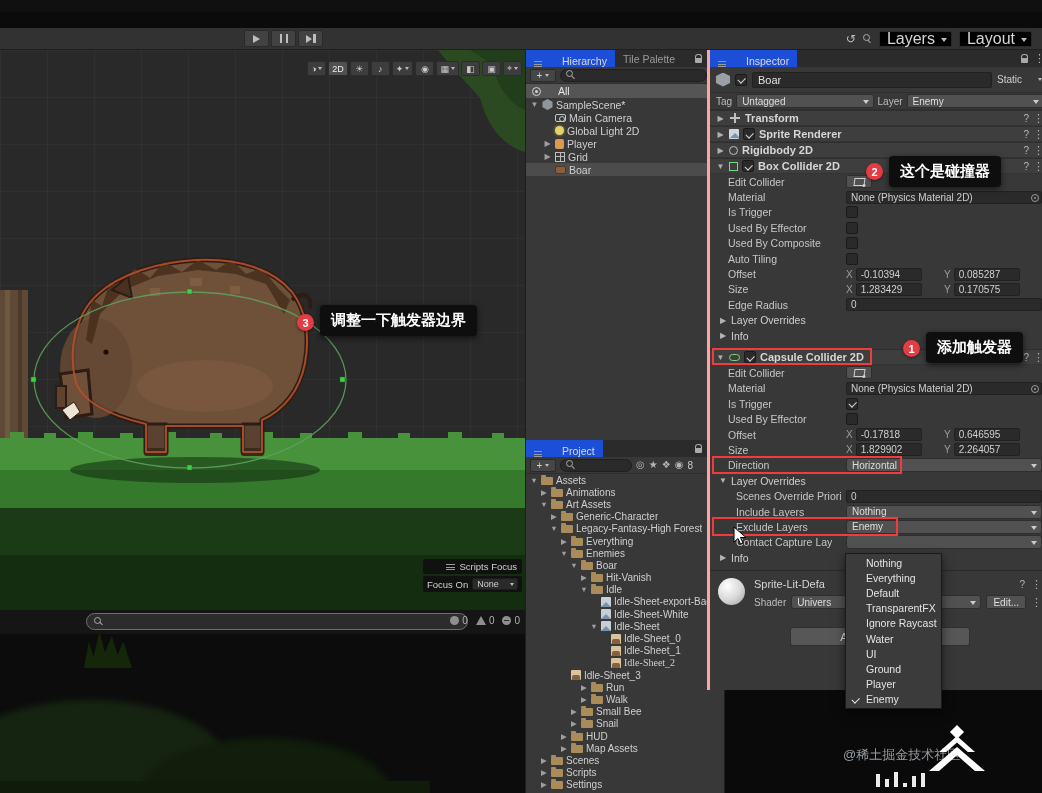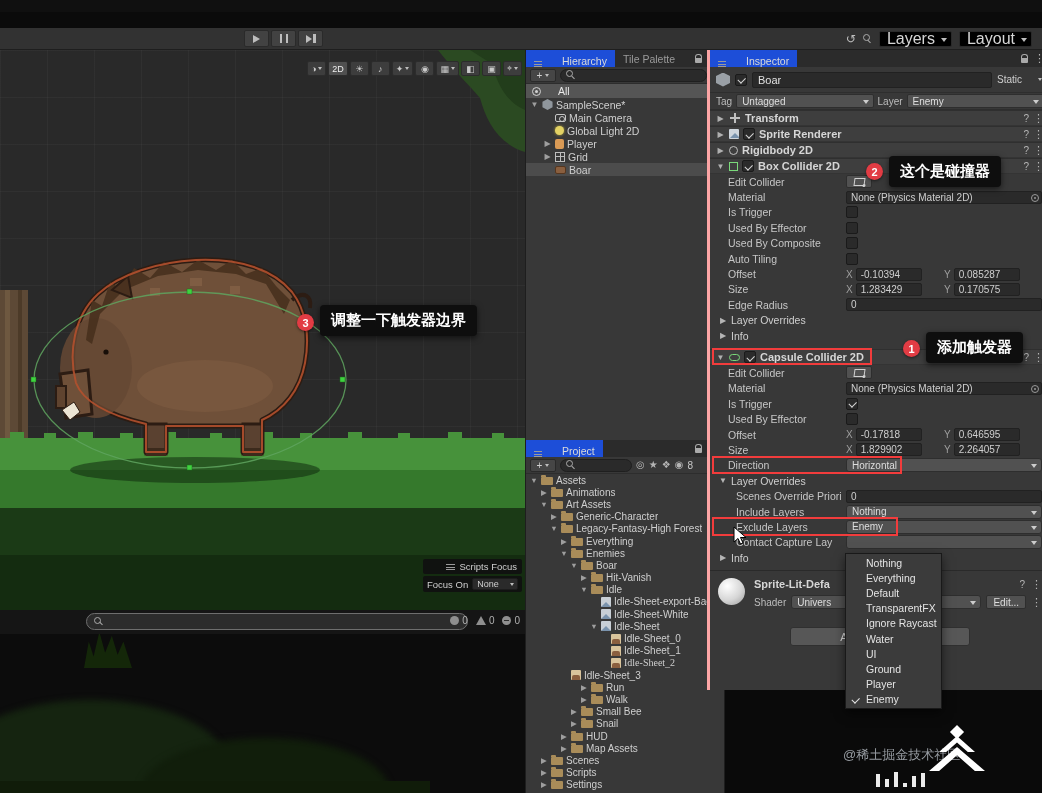--- a/index.html
+++ b/index.html
@@ -152,21 +152,21 @@
   .axis+.fld{margin-right:22px}
   .ec-btn{width:26px;height:13px;background:#515151;border:1px solid #2e2e2e;border-radius:2px;display:flex;align-items:center;justify-content:center}
   .ec-ic{width:11px;height:8px;border:1.2px solid #d0d0d0;position:relative;transform:skewX(-8deg)}
   .ec-ic::after{content:"";position:absolute;right:-2px;bottom:-2px;width:3px;height:3px;background:#d0d0d0;border-radius:50%}
   .redbox{position:absolute;left:2px;top:-2px;height:calc(100% + 3px);border:2px solid #f23c3c;z-index:6;pointer-events:none}
   .gap-top{margin-top:6px}
   .matf{border-top:1px solid #2a2a2a;margin-top:5px;padding:7px 8px 5px;display:flex;gap:9px;align-items:flex-start}
   .mat-sphere{width:27px;height:27px;border-radius:50%;background:radial-gradient(circle at 35% 30%,#ffffff,#d6d6d6 55%,#9b9b9b);flex:none}
   .mat-right{flex:1;min-width:0}
   .mat-title-row{display:flex;align-items:center;gap:6px}
-  .mat-title{font-size:11px;font-weight:bold;color:#d6d6d6;flex:1;overflow:hidden;white-space:nowrap}
+  .mat-title{font-size:11px;font-weight:normal;color:#d6d6d6;flex:1;overflow:hidden;white-space:nowrap}
   .mat-shader-row{display:flex;align-items:center;gap:5px;margin-top:5px;font-size:10px;color:#bdbdbd}
   .mat-dd{flex:1}
   .mat-edit{height:14px;background:#515151;border:1px solid #2e2e2e;border-radius:2px;color:#dedede;font-size:10px;display:flex;align-items:center;padding:0 6px}
   .addc{display:block;margin:13px auto 0;width:180px;height:19px;background:#575757;border:1px solid #303030;border-radius:3px;color:#ddd;font-size:11px;text-align:center;line-height:18px}
   
   .layer-popup{position:absolute;left:845px;top:553px;width:97px;background:#3b3b3b;border:1px solid #191919;box-shadow:0 4px 10px rgba(0,0,0,.55);z-index:50;padding:1px 0}
   .lp-item{height:15.2px;display:flex;align-items:center;font-size:10.5px;color:#e4e4e4;padding:0 4px 0 20px;position:relative;white-space:nowrap;overflow:hidden}
   .lp-item.on::before{content:"";position:absolute;left:6px;top:5px;width:6px;height:3.5px;border-left:1.6px solid #e4e4e4;border-bottom:1.6px solid #e4e4e4;transform:rotate(-45deg)}
   
   .anum{position:absolute;width:17px;height:17px;border-radius:50%;background:#e23c44;color:#fff;font-size:11px;font-weight:bold;display:flex;align-items:center;justify-content:center;z-index:60;box-shadow:0 1px 3px rgba(0,0,0,.5)}

